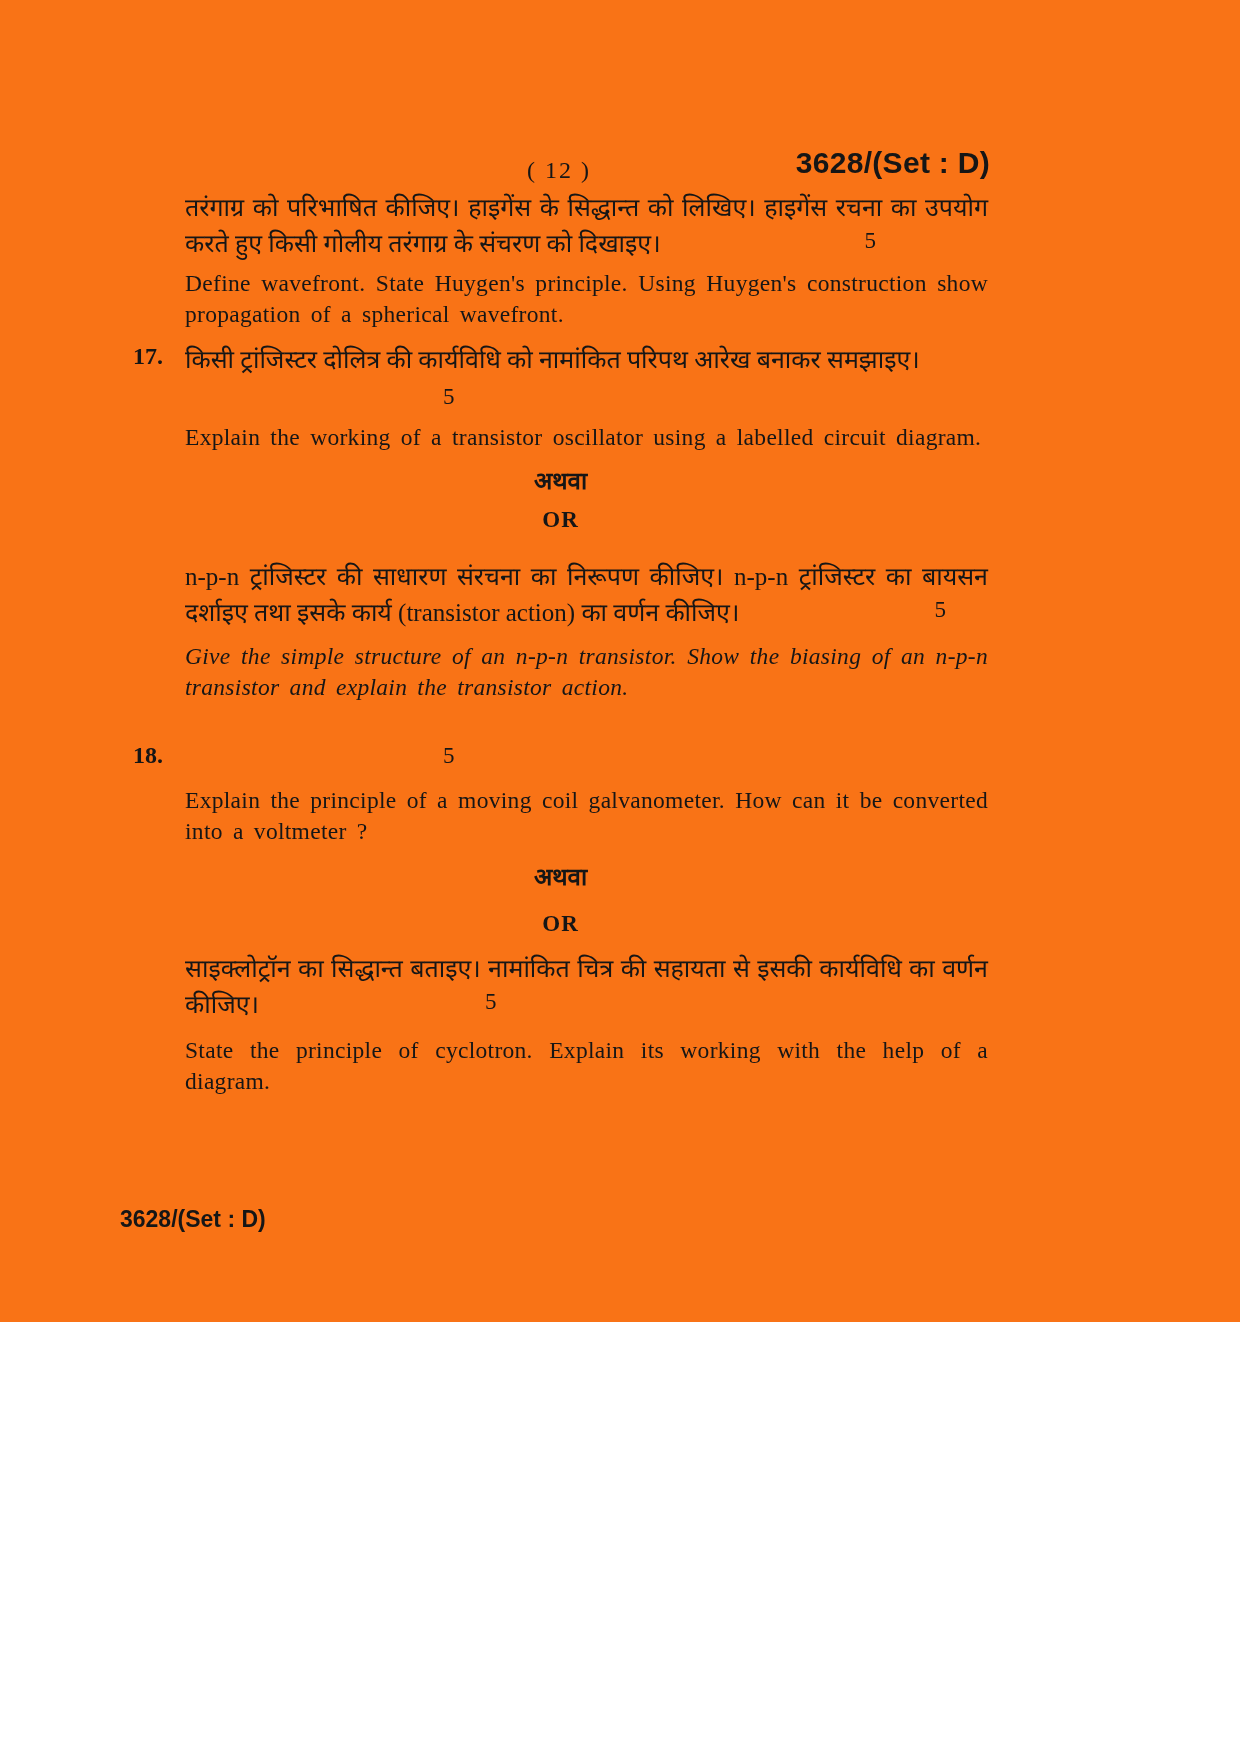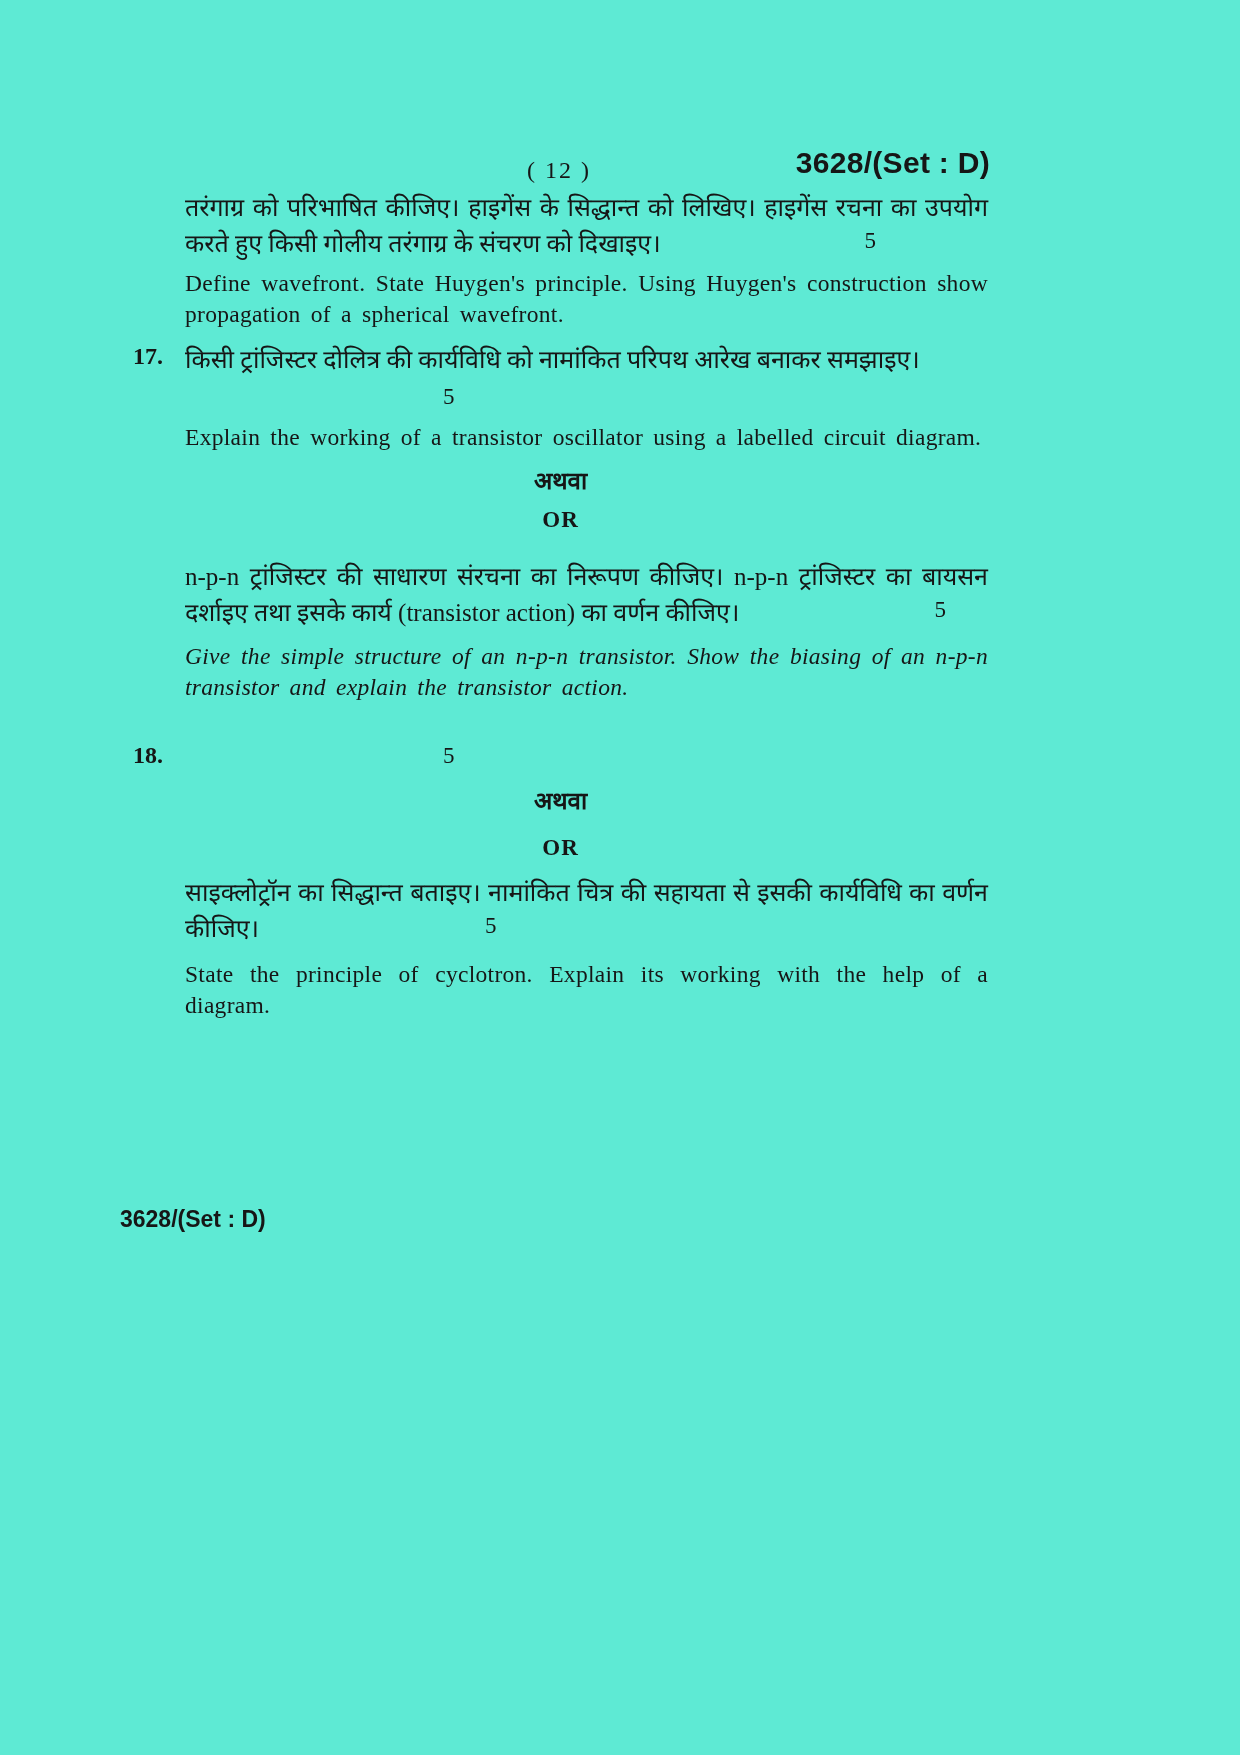--- a/index.html
+++ b/index.html
@@ -6,22 +6,22 @@
     body {
       width: 1240px;
       height: 1755px;
       background: #ffffff;
       color: #161616;
       font-family: "Liberation Serif", serif;
     }
     .page {
       position: relative;
       width: 1240px;
-      height: 1755px;
-      background: #5eead4;
+      height: 1322px;
+      background: #f97316;
       overflow: hidden;
     }
 
     
     .pageno {
       position: absolute;
       top: 157px;
       left: 527px;
       font-size: 24px;
       letter-spacing: 2px;
@@ -158,20 +158,21 @@
           <p class="english alt">Give the simple structure of an n-p-n transistor. Show the biasing of an n-p-n transistor and explain the transistor action.</p>
         </div>
       </div>
     </section>
 
     <section class="sec-q18">
       <div class="qrow">
         <span class="qnum">18.</span>
         <div class="qbody">
           <p class="marks-line">5</p>
+          <p class="english main">Explain the principle of a moving coil galvanometer. How can it be converted into a voltmeter ?</p>
           <p class="or-hindi">अथवा</p>
           <p class="or-eng">OR</p>
           <p class="hindi alt">
             <span>साइक्लोट्रॉन का सिद्धान्त बताइए। नामांकित चित्र की सहायता से इसकी कार्यविधि का वर्णन कीजिए।</span>
             <span class="marks marks-abs m-l300">5</span>
           </p>
           <p class="english alt">State the principle of cyclotron. Explain its working with the help of a diagram.</p>
         </div>
       </div>
     </section>

